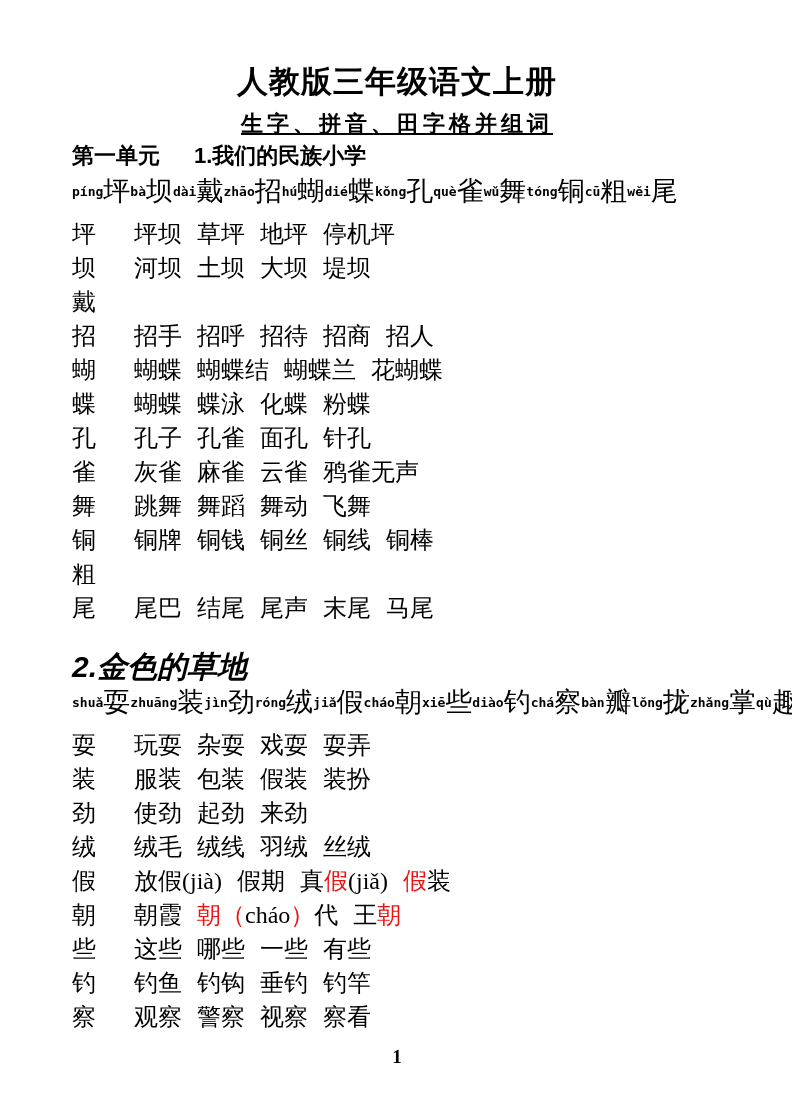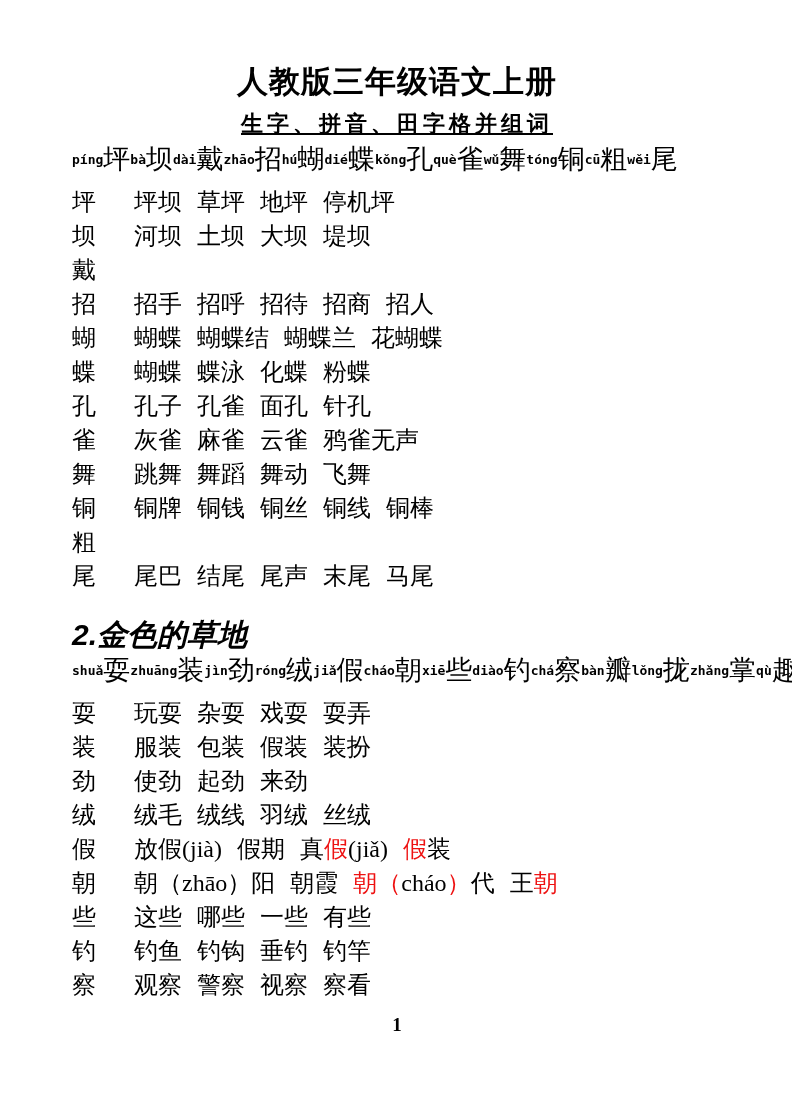--- a/index.html
+++ b/index.html
@@ -43,20 +43,21 @@
   }
 </style>
 </head>
 <body>
 
 <div class="content">
   <div class="title">人教版三年级语文上册</div>
   <div class="subtitle">生字、拼音、田字格并组词</div>
   <div id="sections">
       <div class="section">
+        <div class="section-heading"><span class="unit">第一单元</span><span class="lesson">1.我们的民族小学</span></div>
         <div class="pc-row" style="width: 564px;">
           <div class="pc-col">
             <div class="pinyin">píng</div>
             <div class="bigchar">坪</div>
           </div>
           <div class="pc-col">
             <div class="pinyin">bà</div>
             <div class="bigchar">坝</div>
           </div>
           <div class="pc-col">
@@ -299,21 +300,20 @@
             <div class="words">
               <span class="word"><span>放假(jià)</span></span>
               <span class="word"><span>假期</span></span>
               <span class="word"><span>真</span><span class="red">假</span><span>(jiǎ)</span></span>
               <span class="word"><span class="red">假</span><span>装</span></span>
             </div>
           </div>
           <div class="vocab-row">
             <span class="head-char">朝</span>
             <div class="words">
-              <span class="word"><span>朝（zhāo）阳</span></span>
               <span class="word"><span>朝霞</span></span>
               <span class="word"><span class="red">朝（</span><span>cháo</span><span class="red">）</span><span>代</span></span>
               <span class="word"><span>王</span><span class="red">朝</span></span>
             </div>
           </div>
           <div class="vocab-row">
             <span class="head-char">些</span>
             <div class="words">
               <span class="word"><span>这些</span></span>
               <span class="word"><span>哪些</span></span>

